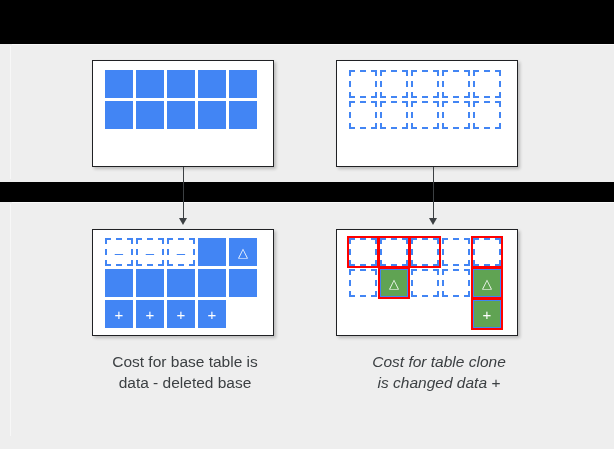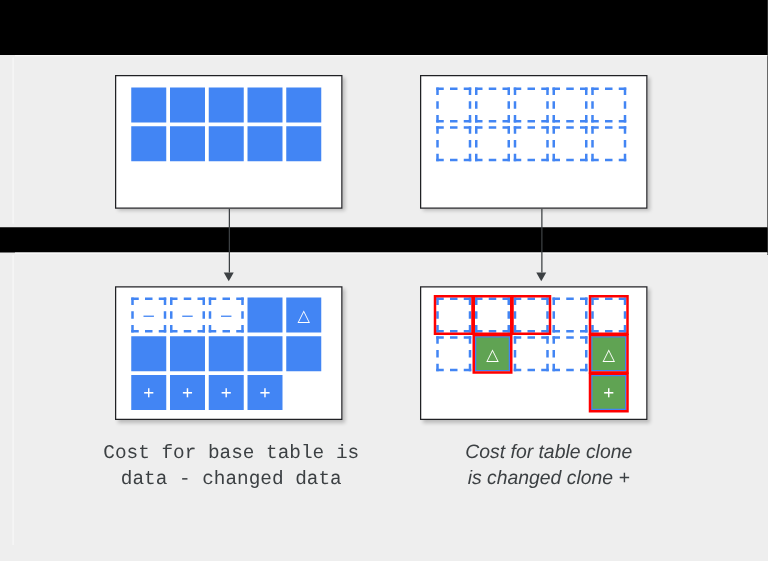--- a/index.html
+++ b/index.html
@@ -223,21 +223,21 @@
       <div class="cell empty"></div>
       <div class="cell empty"></div>
       <div class="cell empty"></div>
       <div class="cell empty"></div>
       <div class="cell green marked">
         <span class="glyph-plus">+</span>
       </div>
     </div>
 </div>
 
-<div class="caption" style="left:80px; top:352px; width:210px;font-family:Liberation Mono, monospace;">
+<div class="caption" style="left:80px; top:352px; width:210px;">
     <div>Cost for base table is</div>
-    <div>data - changed data</div>
+    <div>data - deleted base</div>
   </div>
 
 <div class="caption" style="left:334px; top:352px; width:210px;font-style:italic;">
     <div>Cost for table clone</div>
-    <div>is changed clone +</div>
+    <div>is changed data +</div>
   </div>
 
 </body></html>

